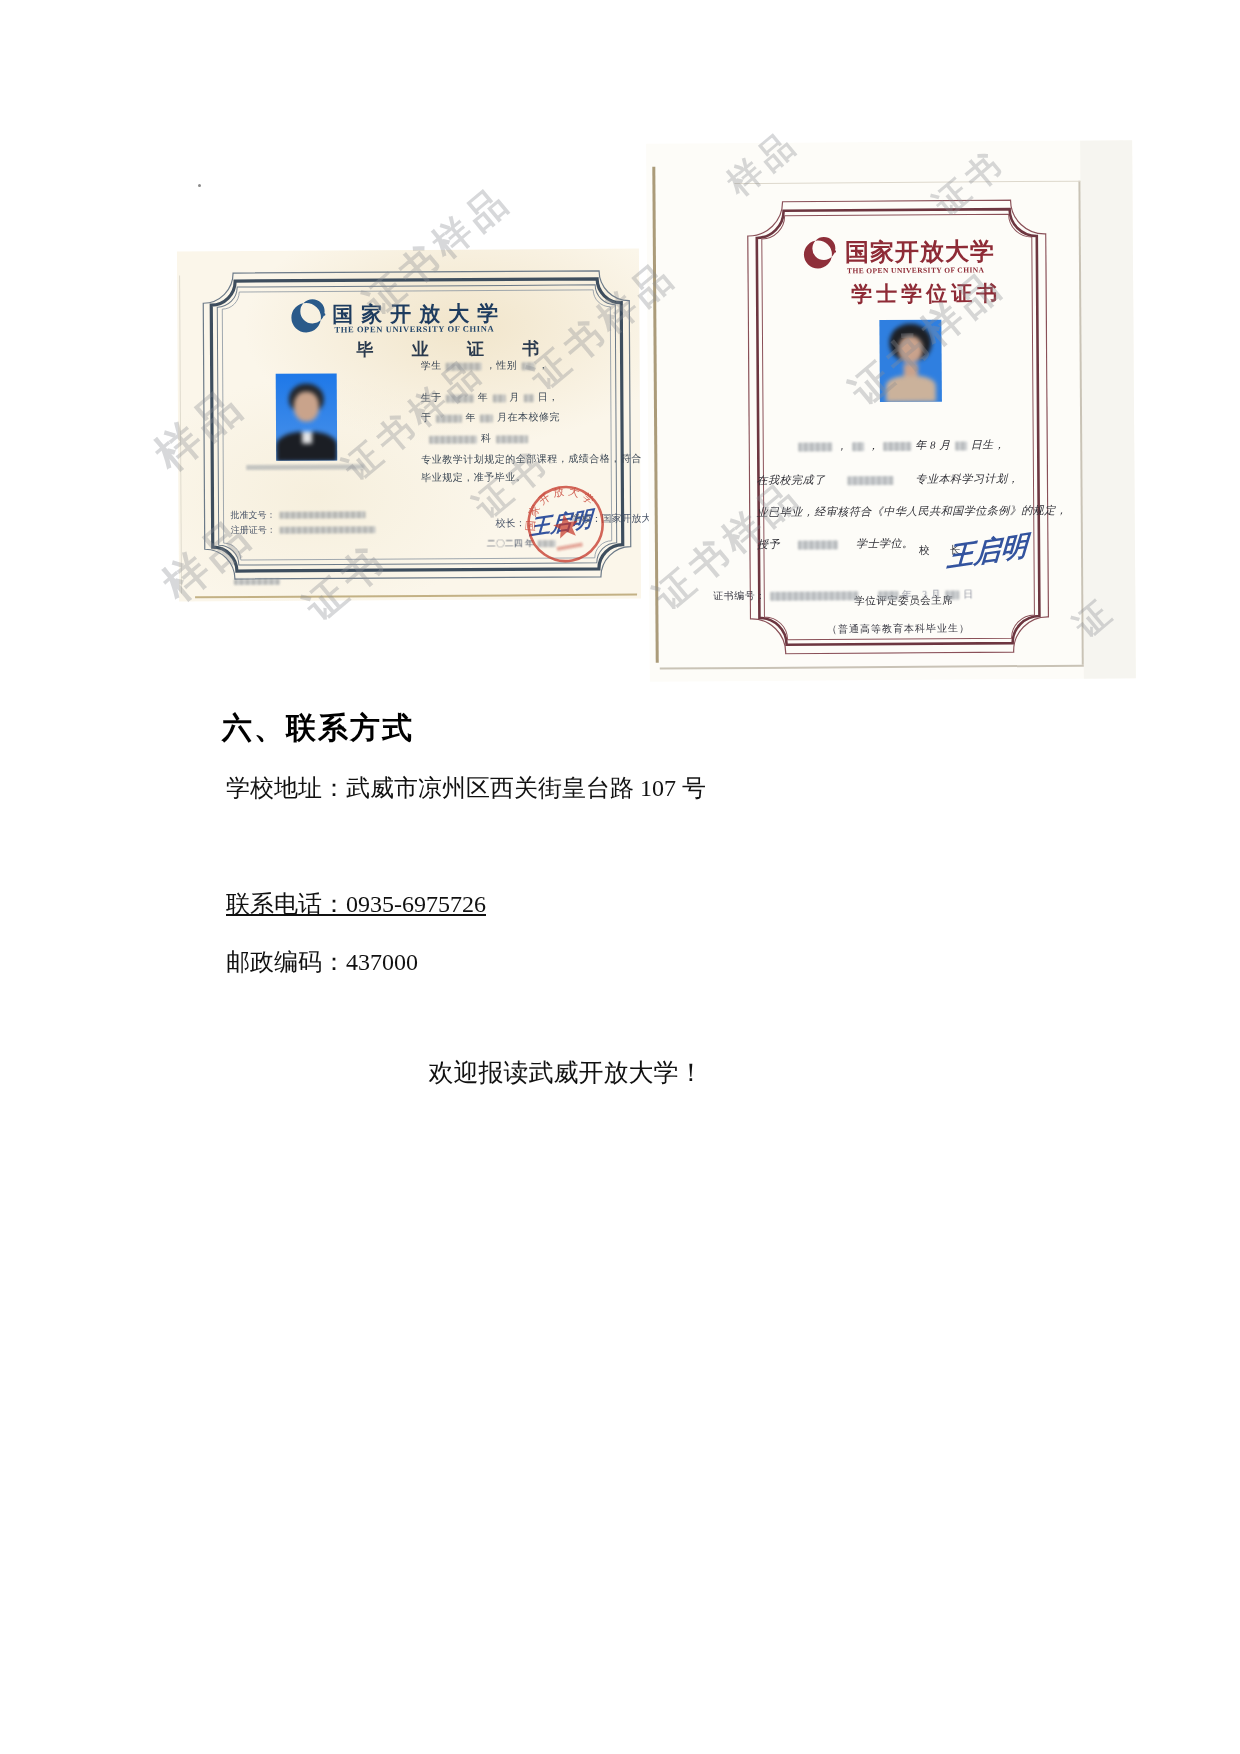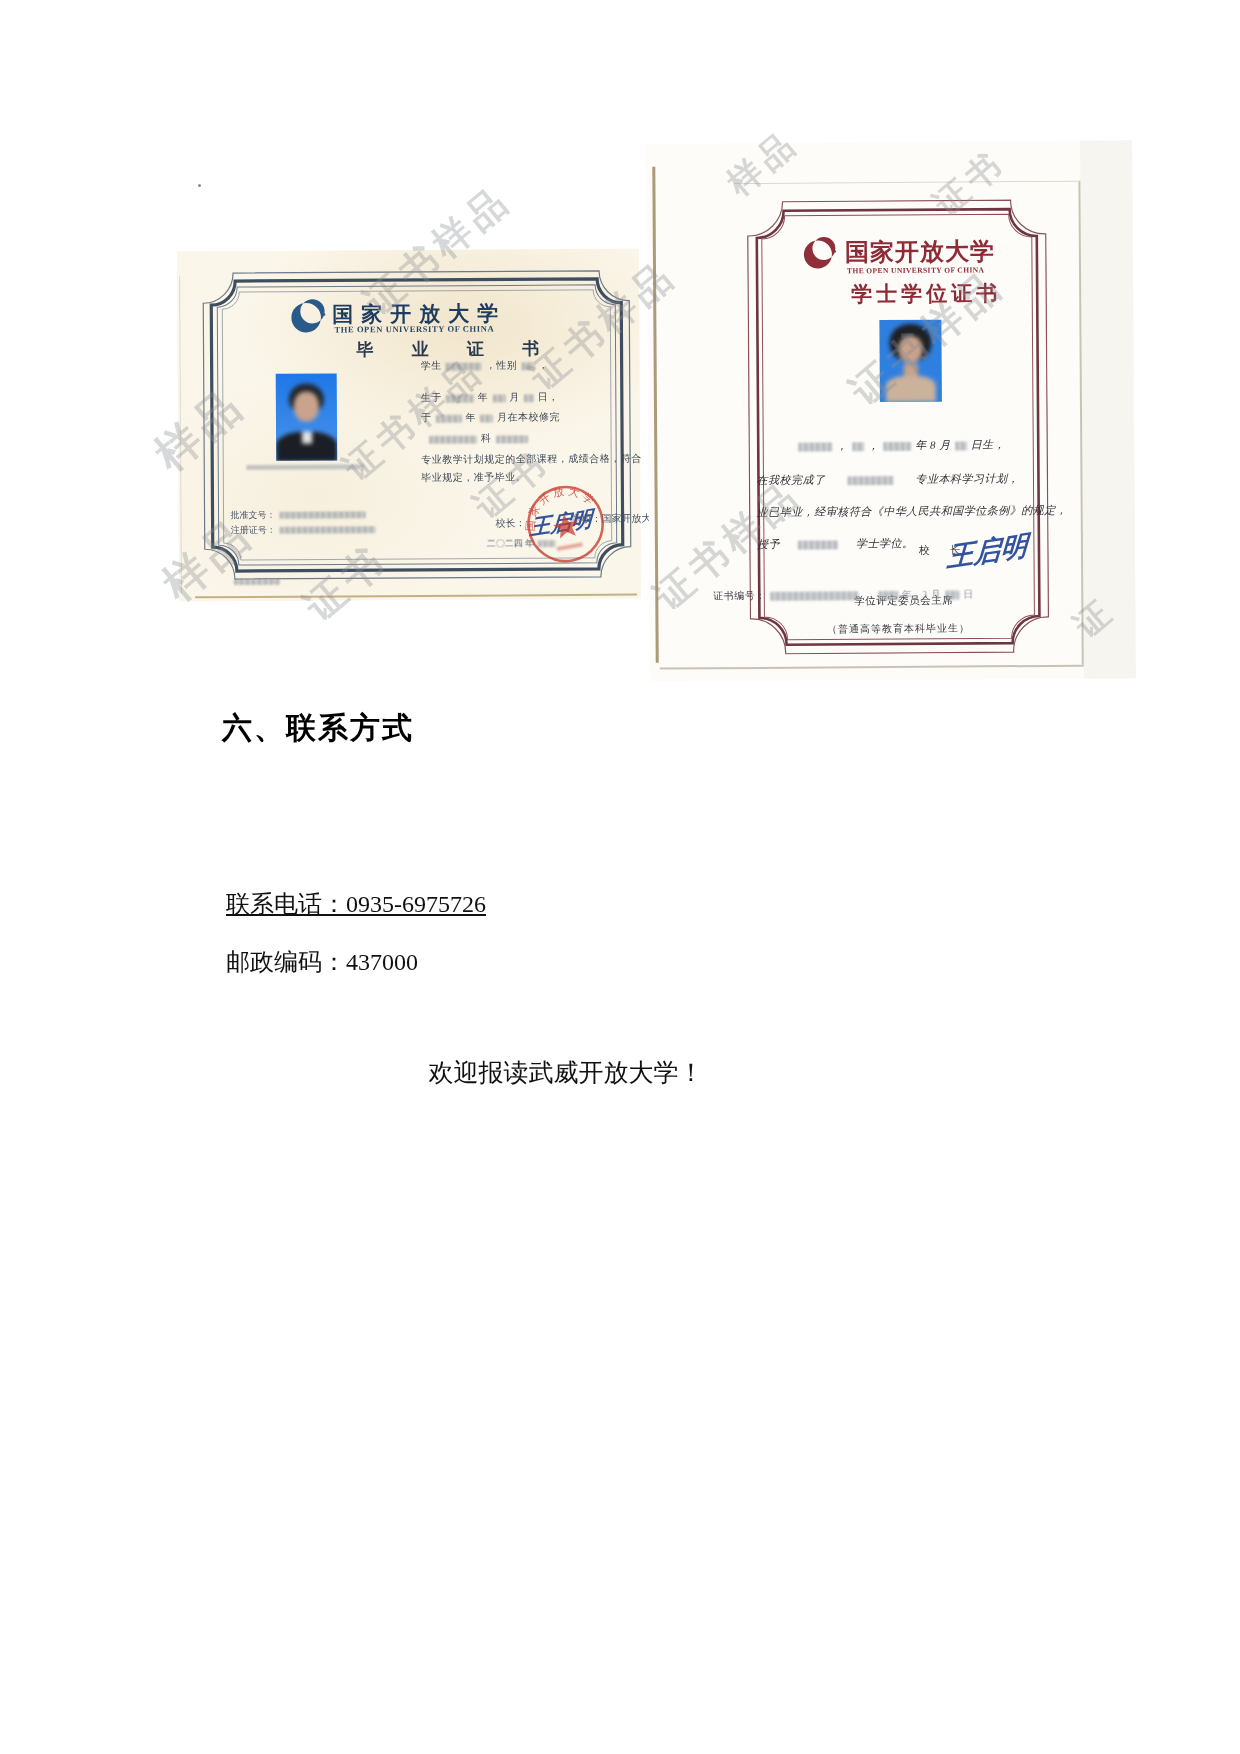--- a/index.html
+++ b/index.html
@@ -248,20 +248,23 @@
   <span class="wm wm6">证书样品</span>
   <span class="wm wm7">证书</span>
   <span class="wm wm8">样品</span>
   <span class="wm wm9">证书样品</span>
   <span class="wm wm10">证书样品</span>
   <span class="wm wm11">证书</span>
   <span class="wm wm12">证</span>
 
   <div class="heading">六、联系方式</div>
 
+  <div class="cline" style="top:772px;">
+    <span>学校地址：</span><span>武威市凉州区西关街皇台路 107 号</span>
+  </div>
   <div class="cline" style="top:888px;text-decoration:underline;">
     <span>联系电话：</span><span>0935-6975726</span>
   </div>
   <div class="cline" style="top:946px;">
     <span>邮政编码：</span><span>437000</span>
   </div>
 
   <div class="welcome">欢迎报读武威开放大学！</div>
 
 </div>

